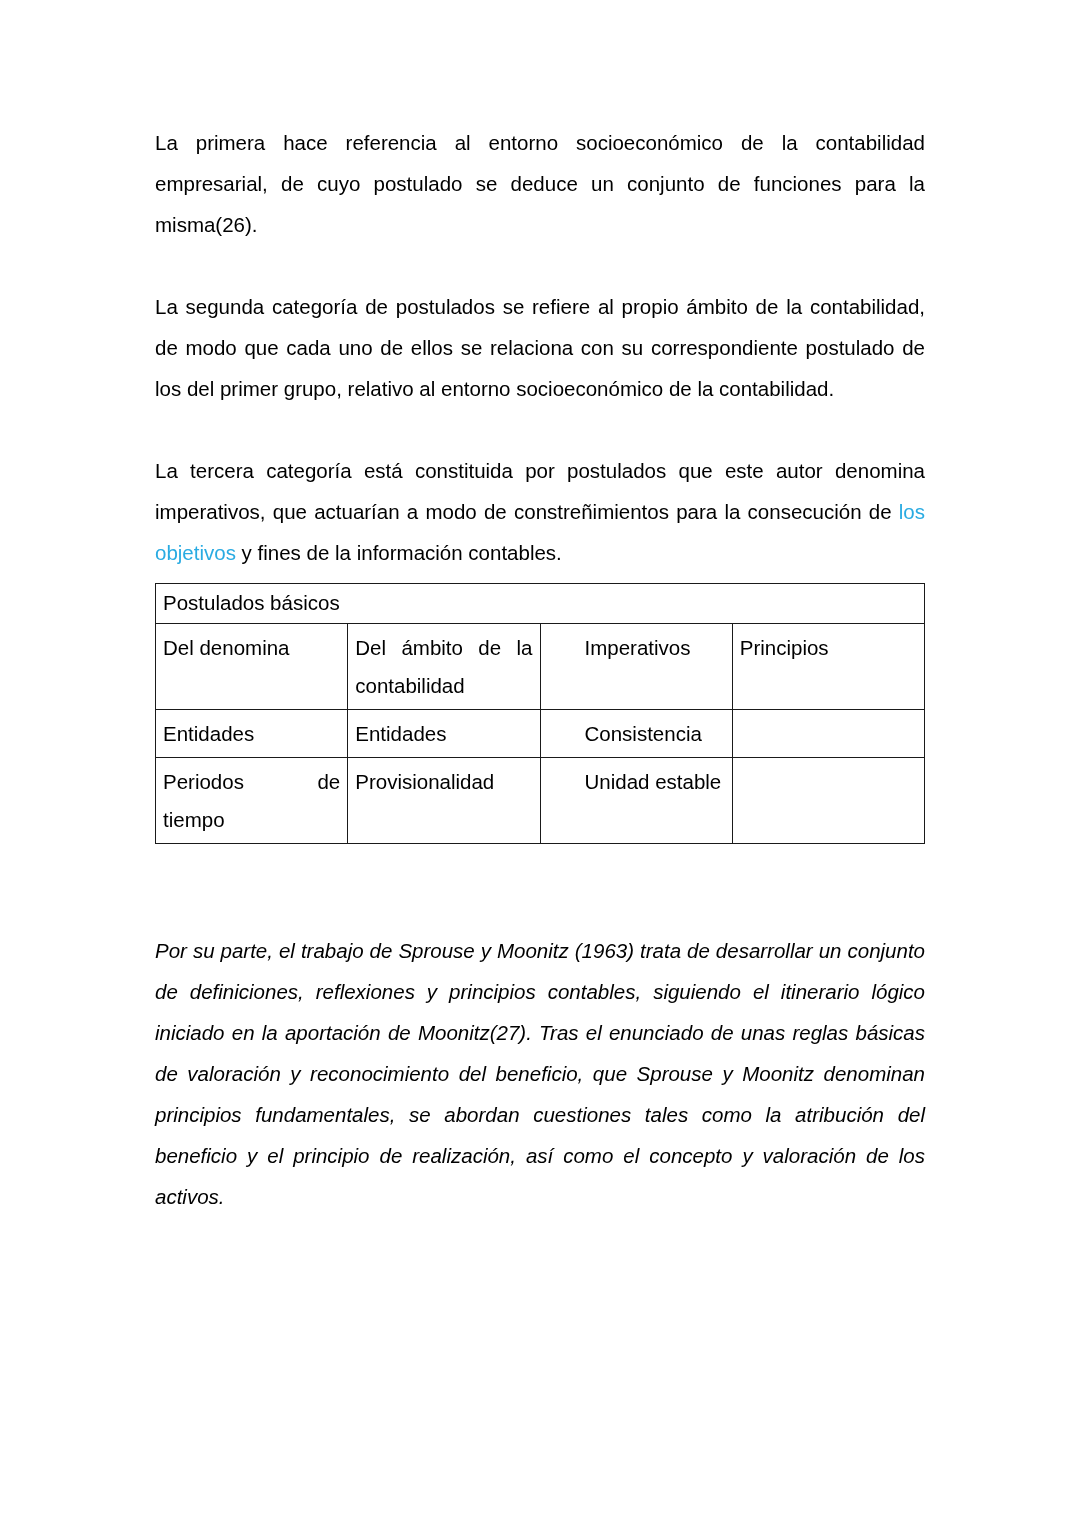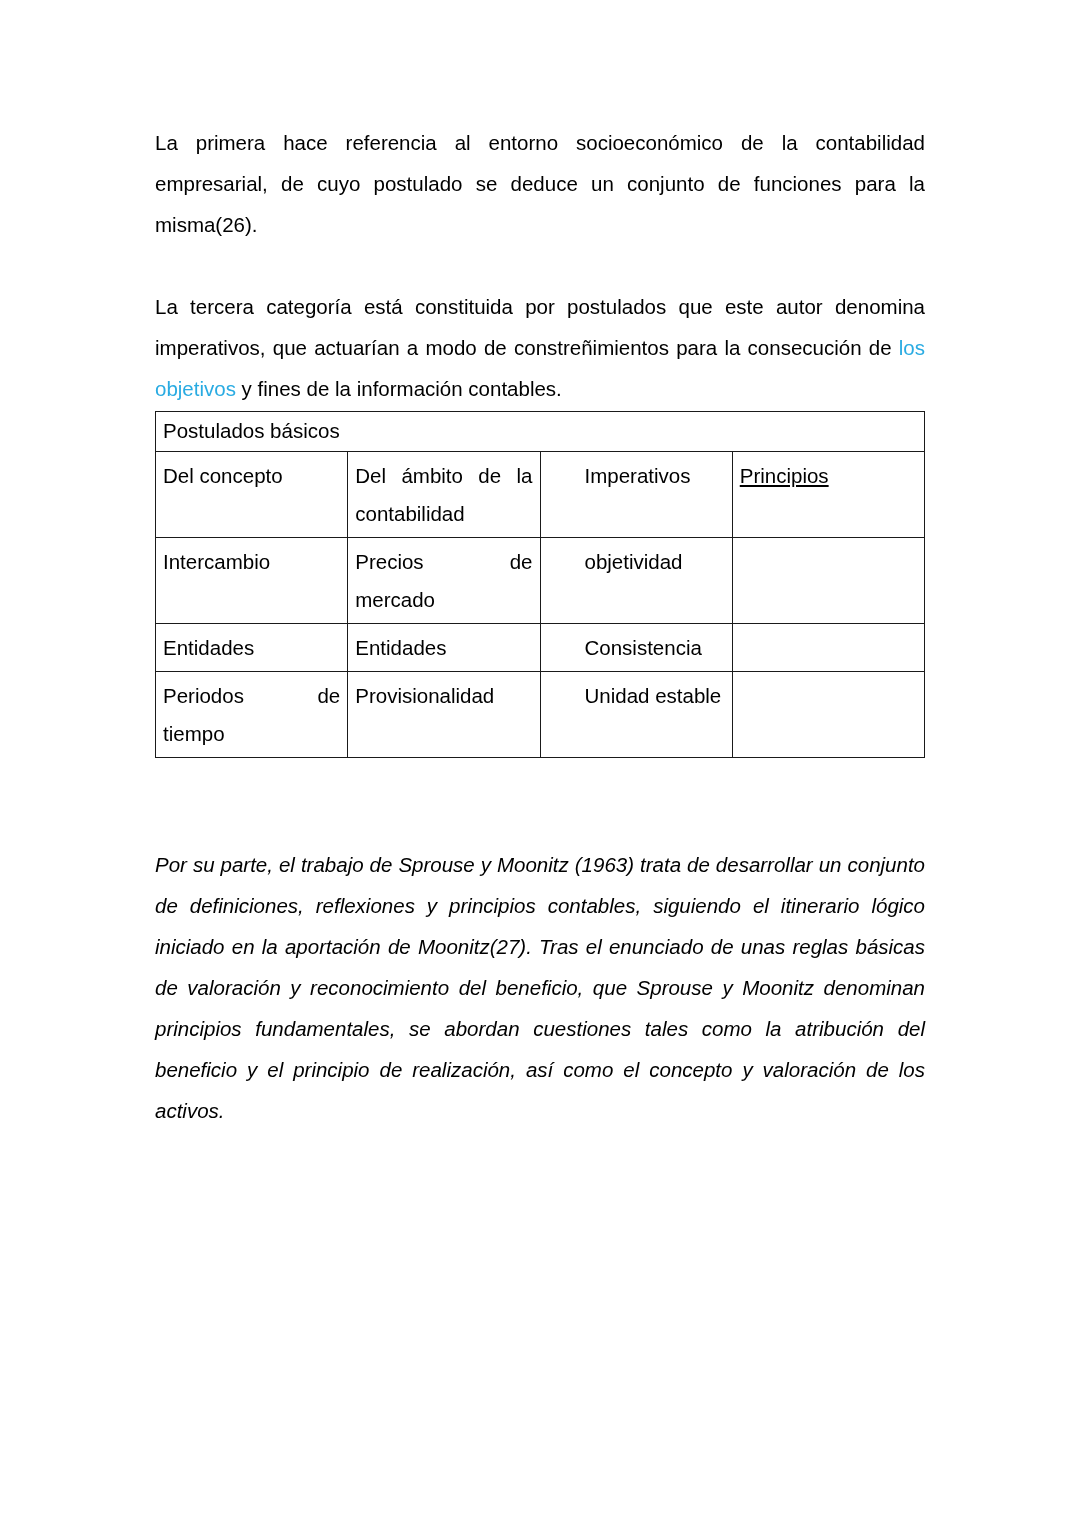--- a/index.html
+++ b/index.html
@@ -42,37 +42,37 @@
   }
   .link-text {
     color: #29ABE2;
   }
 
   
   table.postulados {
     border-collapse: collapse;
     width: 770px;
     table-layout: fixed;
-    margin-top: 2px;
+    margin-top: 10px;
   }
   table.postulados td {
     border: 1.6px solid #1a1a1a;
     vertical-align: top;
     padding: 5px 7px 4px 7px;
     font-size: 20.5px;
     line-height: 38px;
     text-align: justify;
     text-justify: inter-word;
     color: #000000;
     box-sizing: border-box;
   }
   table.postulados td.col1 { width: 190px; }
   table.postulados td.col2 { width: 193px; }
   table.postulados td.col3 { width: 194px; padding-left: 44px; }
-  table.postulados td.col4 { width: 193px; text-decoration: underline; }
+  table.postulados td.col4 { width: 193px; }
 
   tr.row-head td        { height: 40px;  line-height: 30px; padding-top: 4px; }
   tr.row-tall td        { height: 77px; }
   tr.row-short td       { height: 37px; }
 
   
   .justify-line {
     display: block;
     text-align: justify;
     text-align-last: justify;
@@ -94,59 +94,47 @@
   }
 </style>
 </head>
 <body>
 
 <div class="page">
   <div class="content">
 
     <p class="para gap-after">La primera hace referencia al entorno socioeconómico de la contabilidad empresarial, de cuyo postulado se deduce un conjunto de funciones para la misma(26).</p>
 
+    <p class="para gap-after">La segunda categoría de postulados se refiere al propio ámbito de la contabilidad, de modo que cada uno de ellos se relaciona con su correspondiente postulado de los del primer grupo, relativo al entorno socioeconómico de la contabilidad.</p>
 
     <p class="para tight"><span>La tercera categoría está constituida por postulados que este autor denomina imperativos, que actuarían a modo de constreñimientos para la consecución de </span><span class="link-text">los objetivos</span><span> y fines de la información contables.</span></p>
 
     <table class="postulados">
       <tbody>
         <tr class="row-head">
           <td class="col1" colspan="4">Postulados básicos</td>
         </tr>
 
         <tr class="row-tall">
           <td class="col1">
-            <span class="plain-line">Del concepto</span>
+            <span class="plain-line">Del denomina</span>
           </td>
           <td class="col2">
             <span class="justify-line">Del ámbito de la</span>
             <span class="plain-line">contabilidad</span>
           </td>
           <td class="col3">
             <span class="plain-line">Imperativos</span>
           </td>
           <td class="col4">
             <span class="plain-line">Principios</span>
           </td>
         </tr>
 
 
-        <tr class="row-tall">
-          <td class="col1">
-            <span class="plain-line">Intercambio</span>
-          </td>
-          <td class="col2">
-            <span class="justify-line">Precios de</span>
-            <span class="plain-line">mercado</span>
-          </td>
-          <td class="col3">
-            <span class="plain-line">objetividad</span>
-          </td>
-          <td class="col4"></td>
-        </tr>
 
         <tr class="row-short">
           <td class="col1">
             <span class="plain-line">Entidades</span>
           </td>
           <td class="col2">
             <span class="plain-line">Entidades</span>
           </td>
           <td class="col3">
             <span class="plain-line">Consistencia</span>

